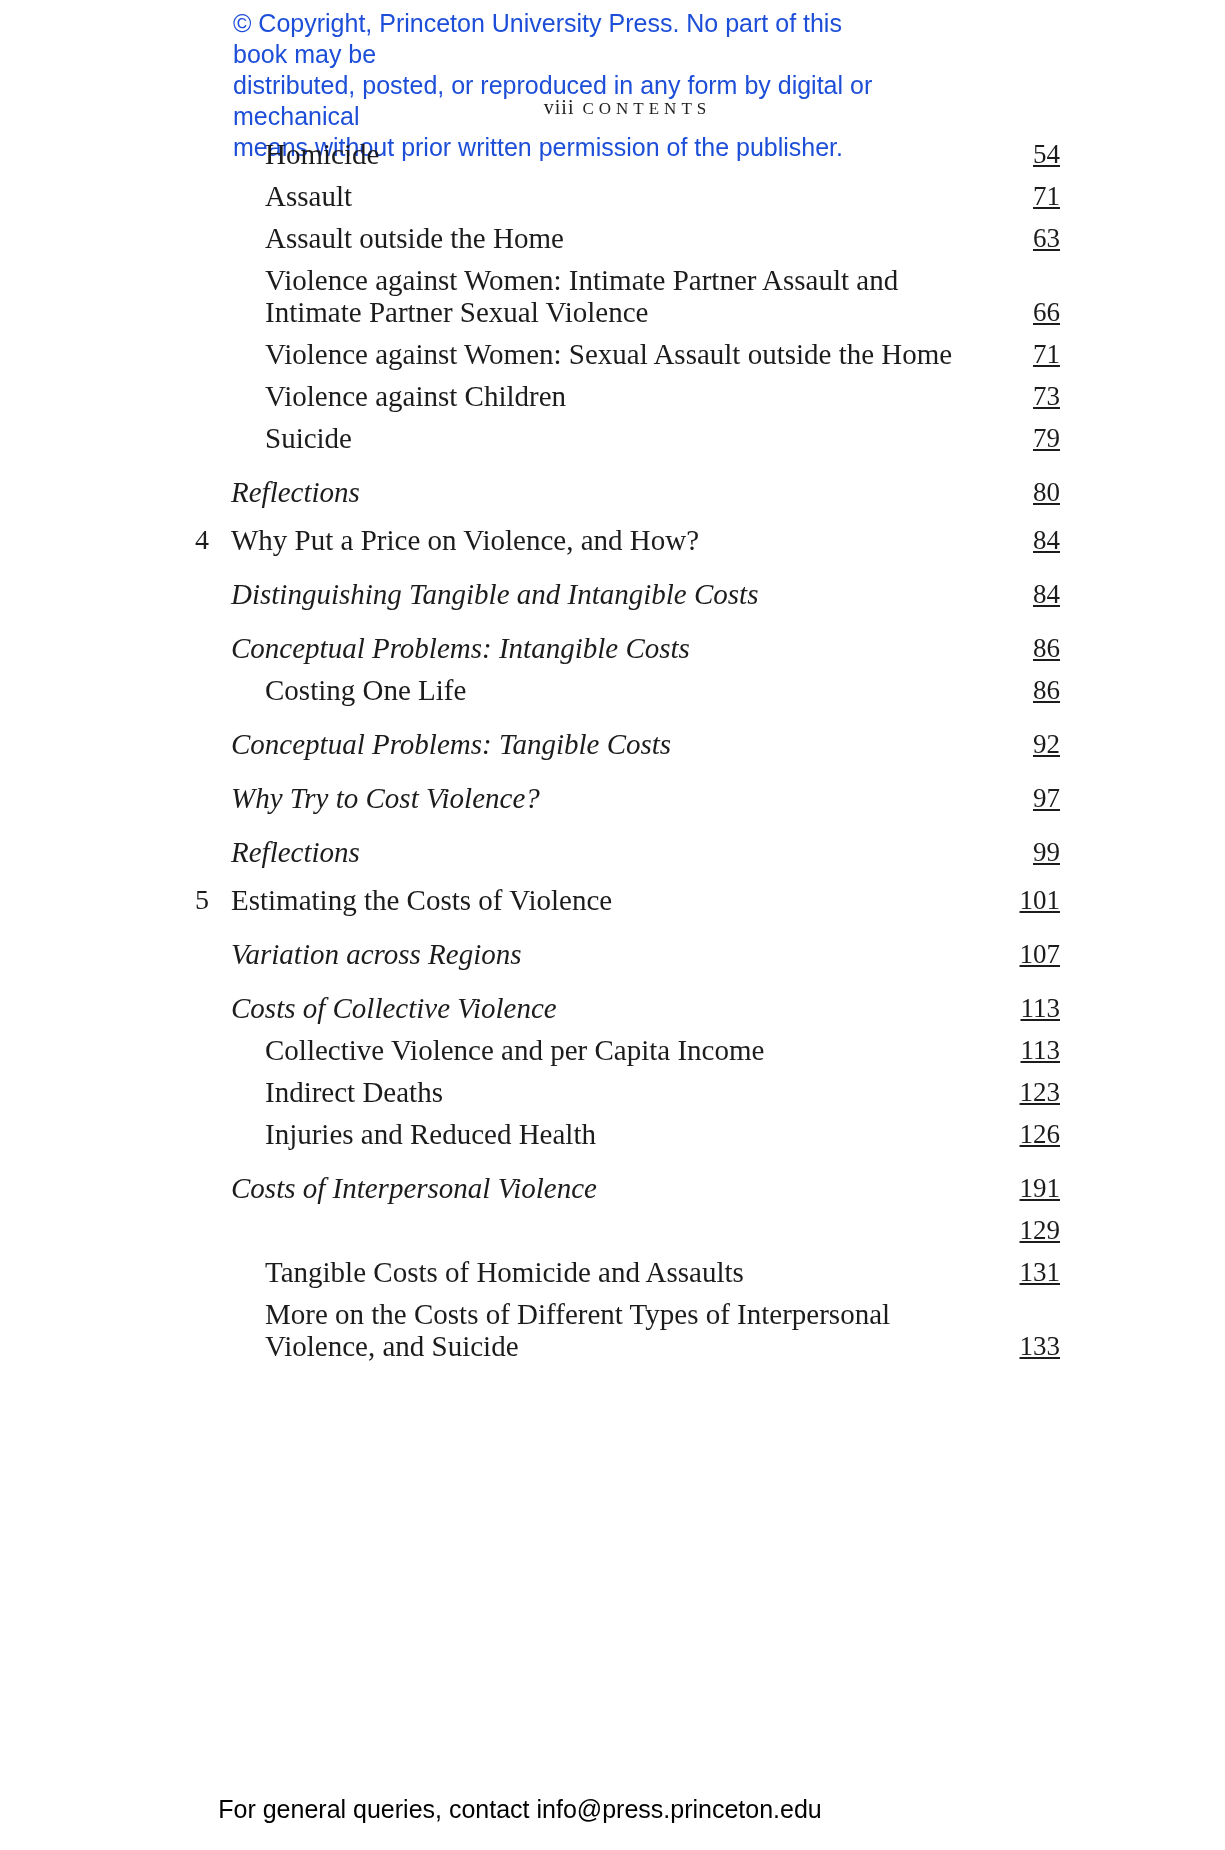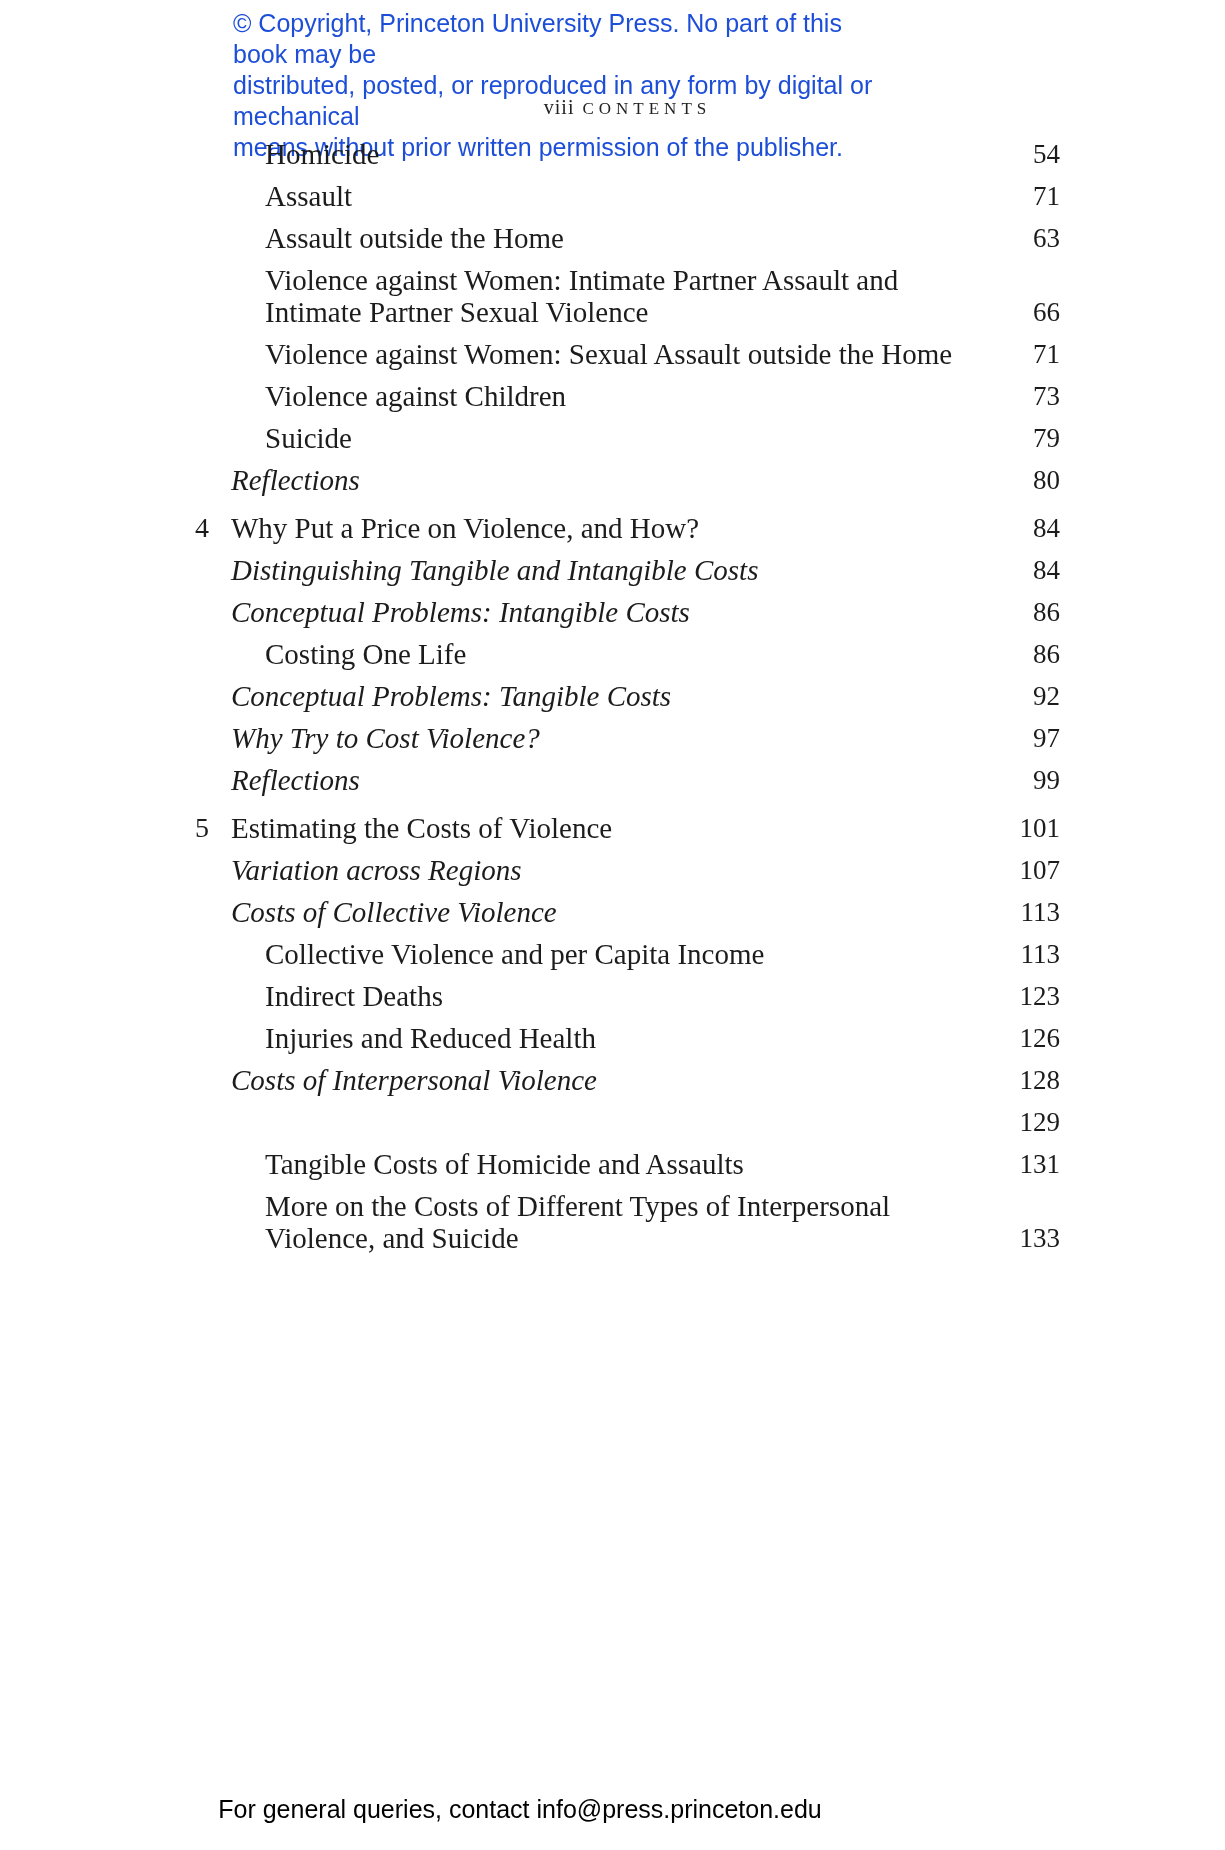--- a/index.html
+++ b/index.html
@@ -58,27 +58,28 @@
     font-size:28px;
     line-height:32px;
   }
   .entry-title {
     white-space:pre-line;
     padding-right:30px;
   }
   .level-chapter .entry-title,
   .level-section .entry-title { padding-left:36px; }
   .level-sub .entry-title { padding-left:70px; }
-  .level-section .entry-title { font-style:italic; }
+  .level-section .entry-title { font-style:italic;margin-top:12px; }
   .entry-page {
     margin-left:auto;
     font-size:27px;
     line-height:32px;
     text-align:right;
     white-space:nowrap;
+    text-decoration:underline;
   }
   .footer {
     position:absolute;
     left:0; top:1795px;
     width:1040px;
     text-align:center;
     font-family:"Liberation Sans", sans-serif;
     font-size:25px;
     color:#000000;
   }
@@ -197,21 +198,21 @@
     <span class="entry-page">123</span>
   </div>
     <div class="toc-row level-sub">
 
     <span class="entry-title">Injuries and Reduced Health</span>
     <span class="entry-page">126</span>
   </div>
     <div class="toc-row level-section">
 
     <span class="entry-title">Costs of Interpersonal Violence</span>
-    <span class="entry-page">128</span>
+    <span class="entry-page">191</span>
   </div>
     <div class="toc-row level-sub">
 
     <span class="entry-page">129</span>
   </div>
     <div class="toc-row level-sub">
 
     <span class="entry-title">Tangible Costs of Homicide and Assaults</span>
     <span class="entry-page">131</span>
   </div>

